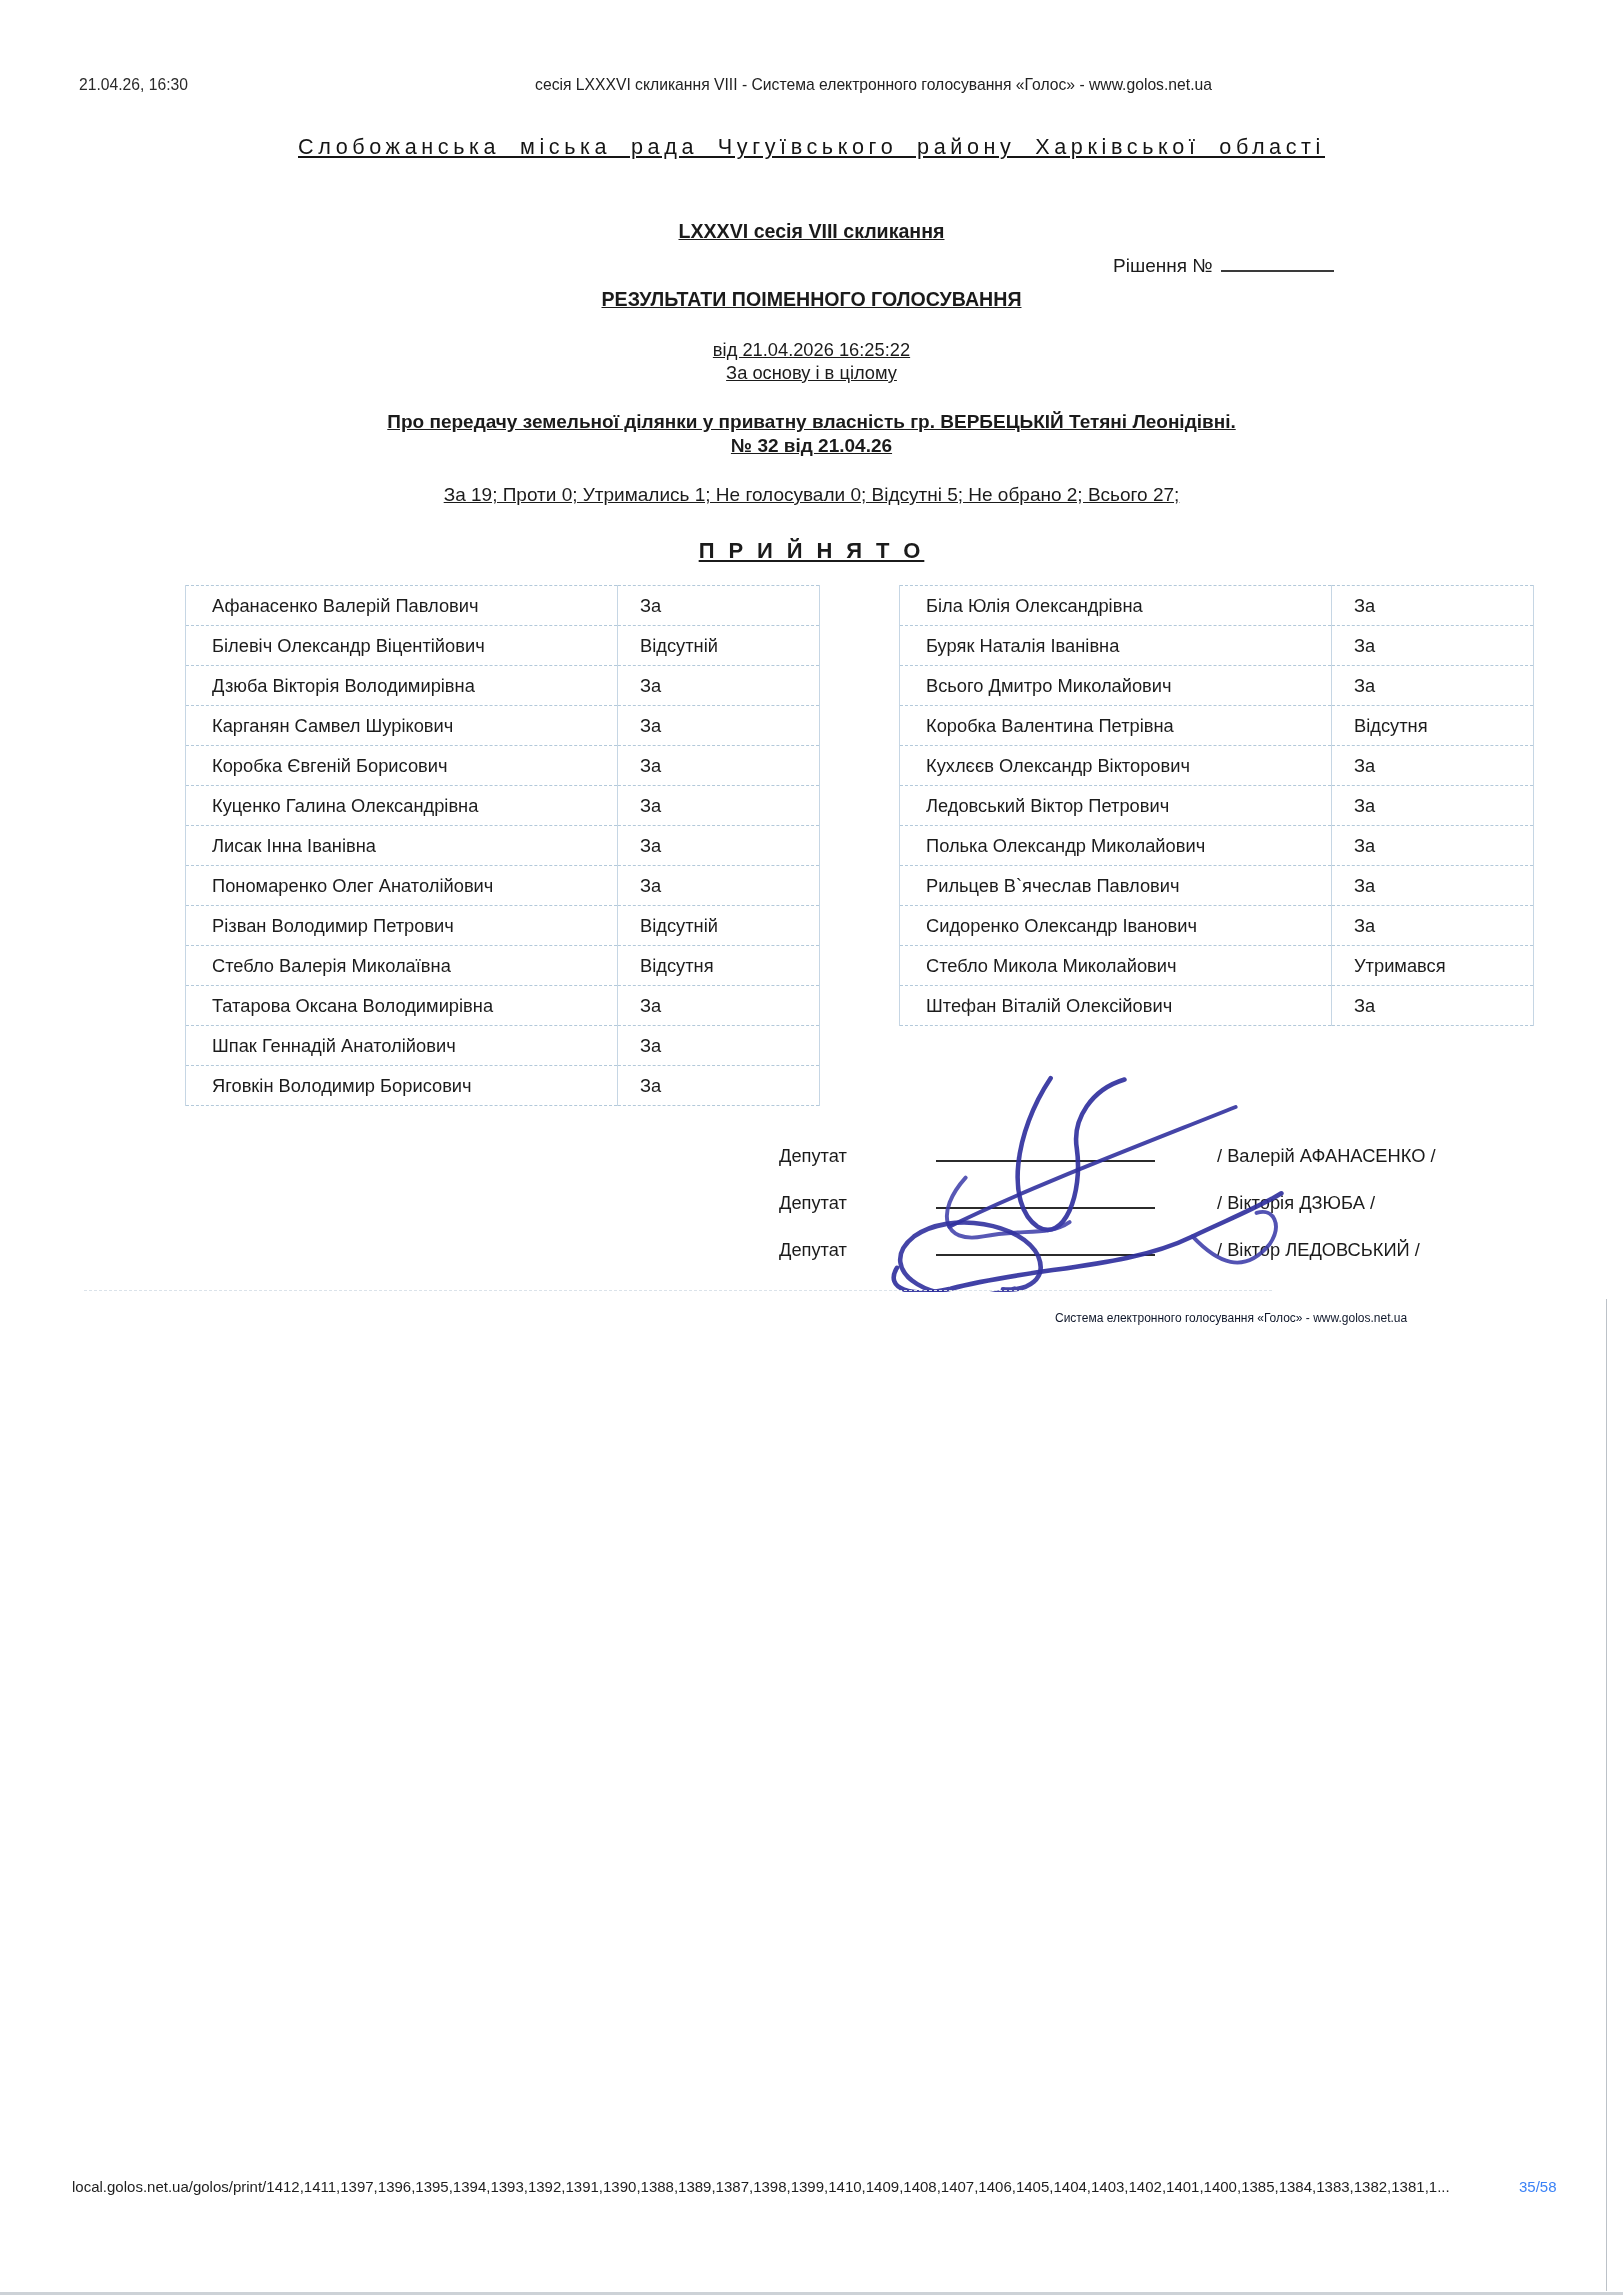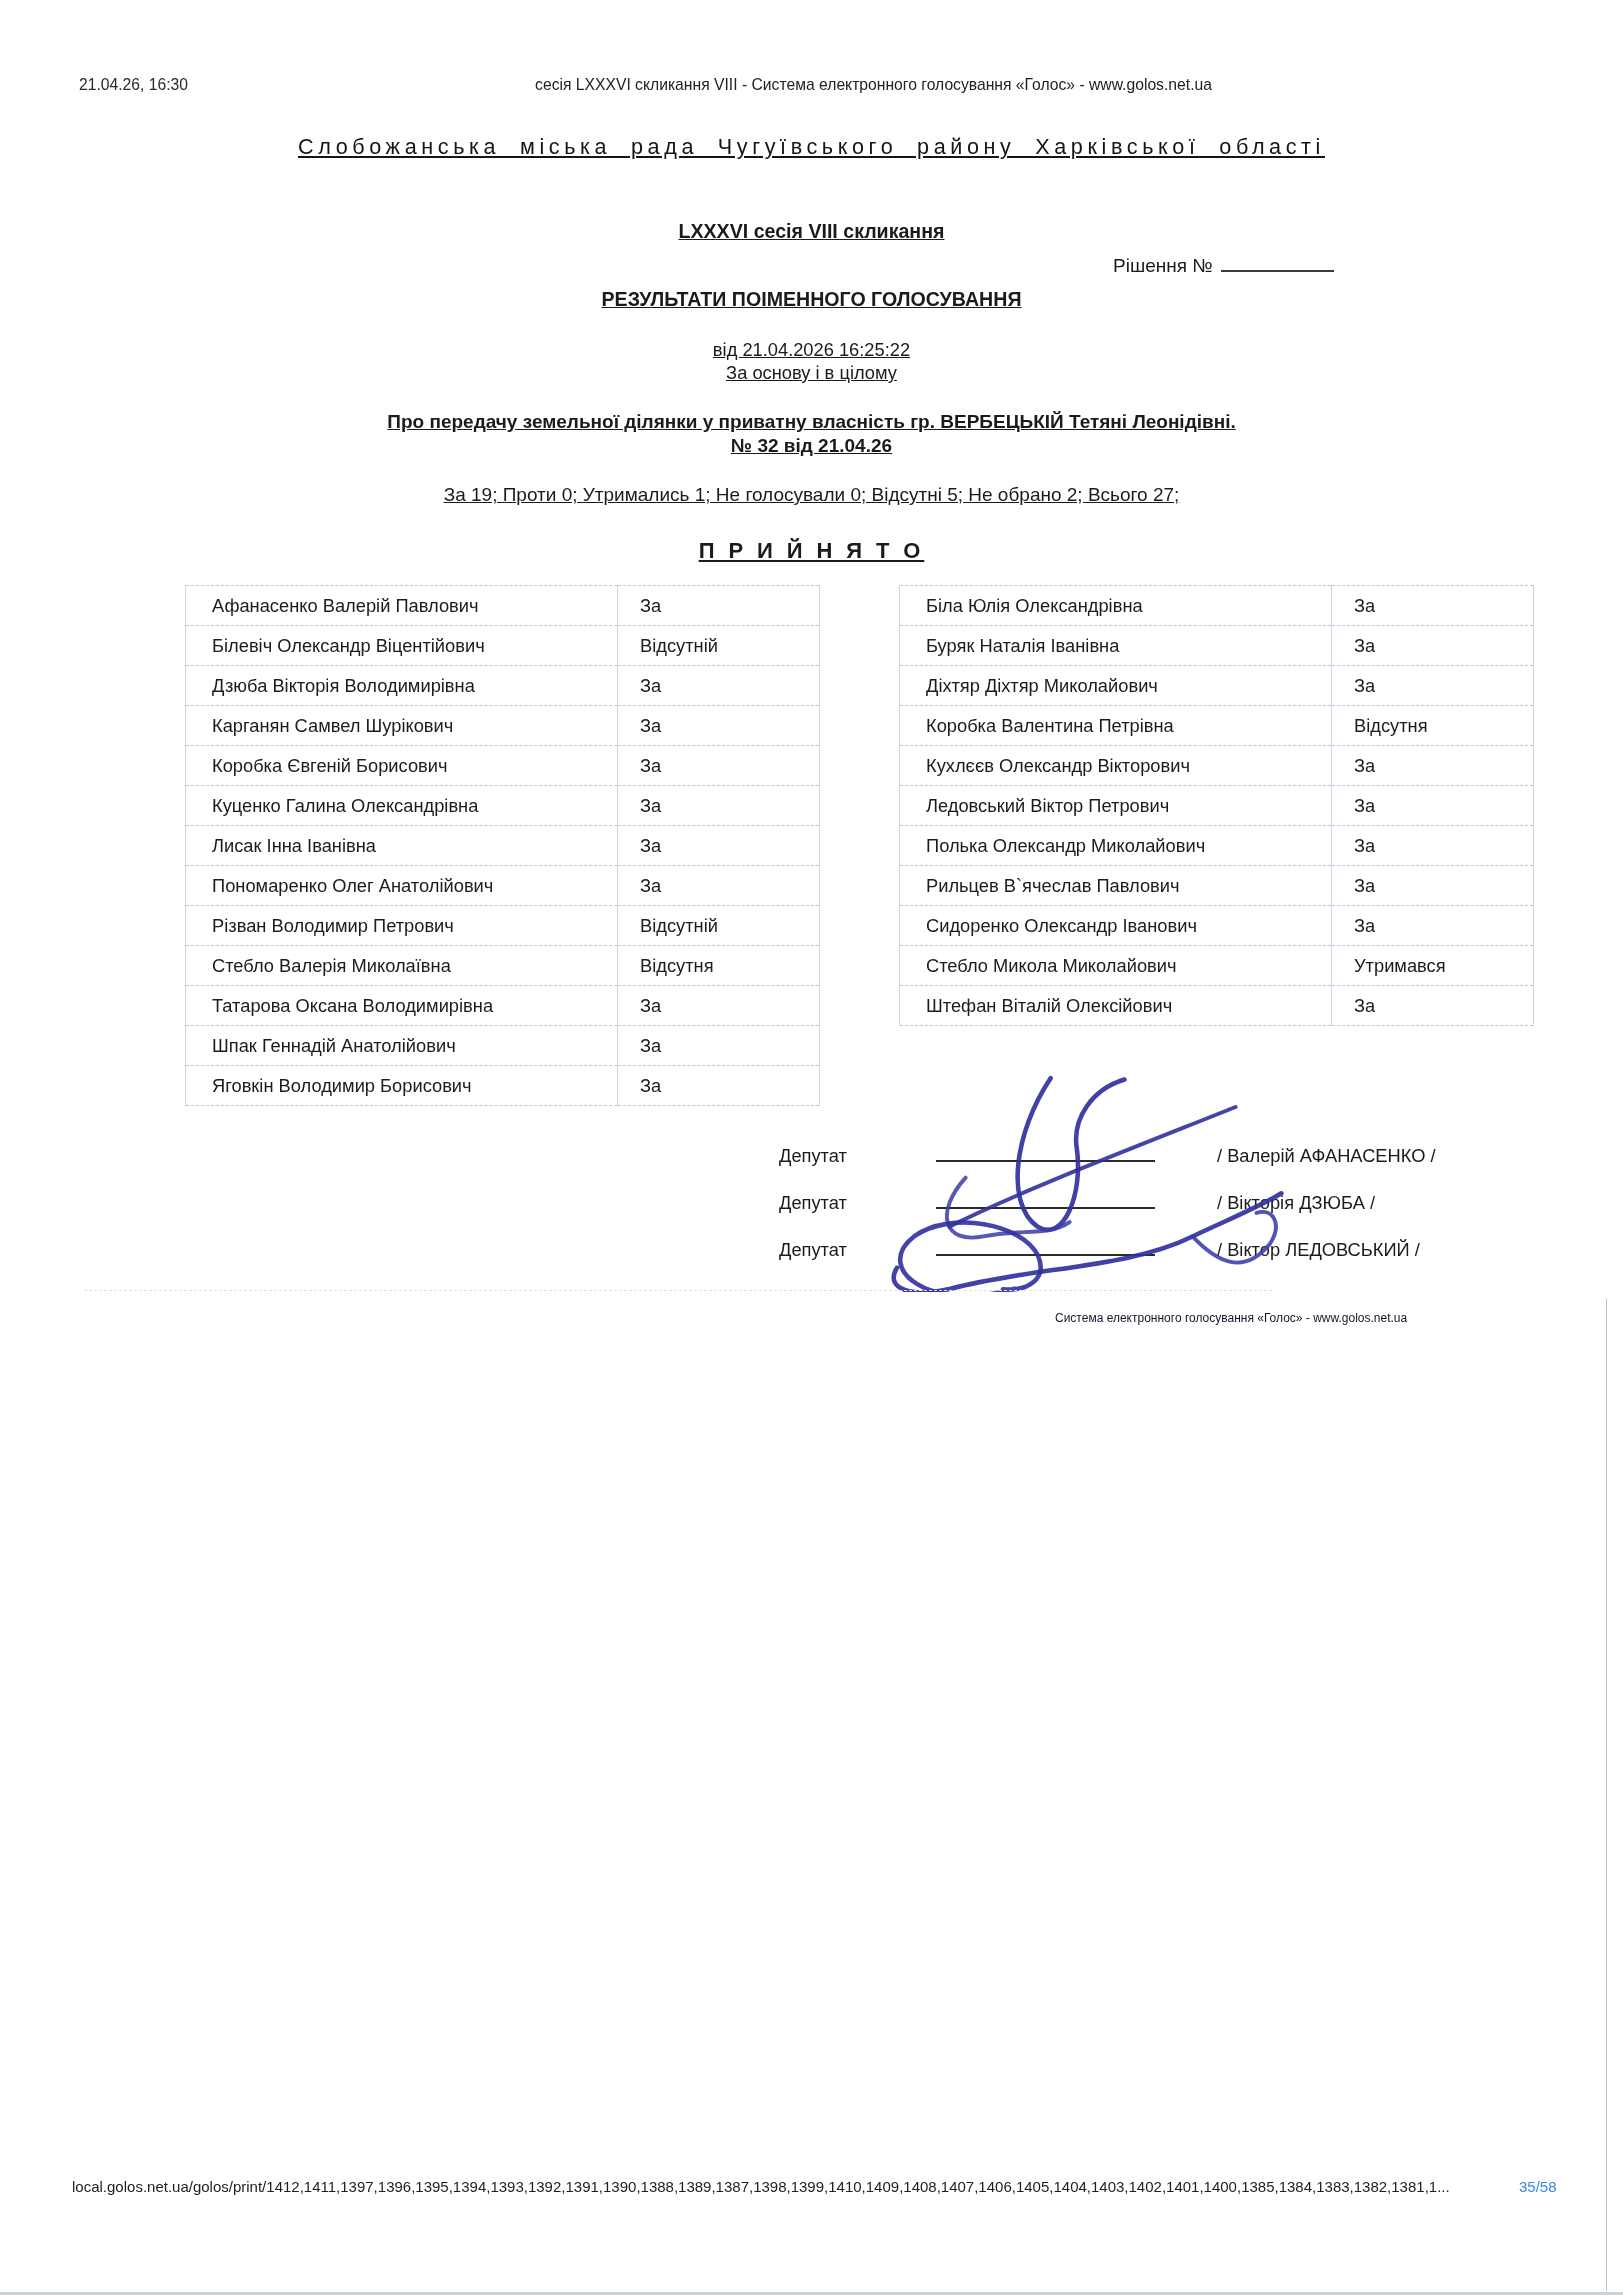--- a/index.html
+++ b/index.html
@@ -135,21 +135,21 @@
     <tbody>
         <tr>
           <td class="name">Біла Юлія Олександрівна</td>
           <td class="vote">За</td>
         </tr>
         <tr>
           <td class="name">Буряк Наталія Іванівна</td>
           <td class="vote">За</td>
         </tr>
         <tr>
-          <td class="name">Діхтяр Діхтяр Миколайович</td>
+          <td class="name">Всього Дмитро Миколайович</td>
           <td class="vote">За</td>
         </tr>
         <tr>
           <td class="name">Коробка Валентина Петрівна</td>
           <td class="vote">Відсутня</td>
         </tr>
         <tr>
           <td class="name">Кухлєєв Олександр Вікторович</td>
           <td class="vote">За</td>
         </tr>

